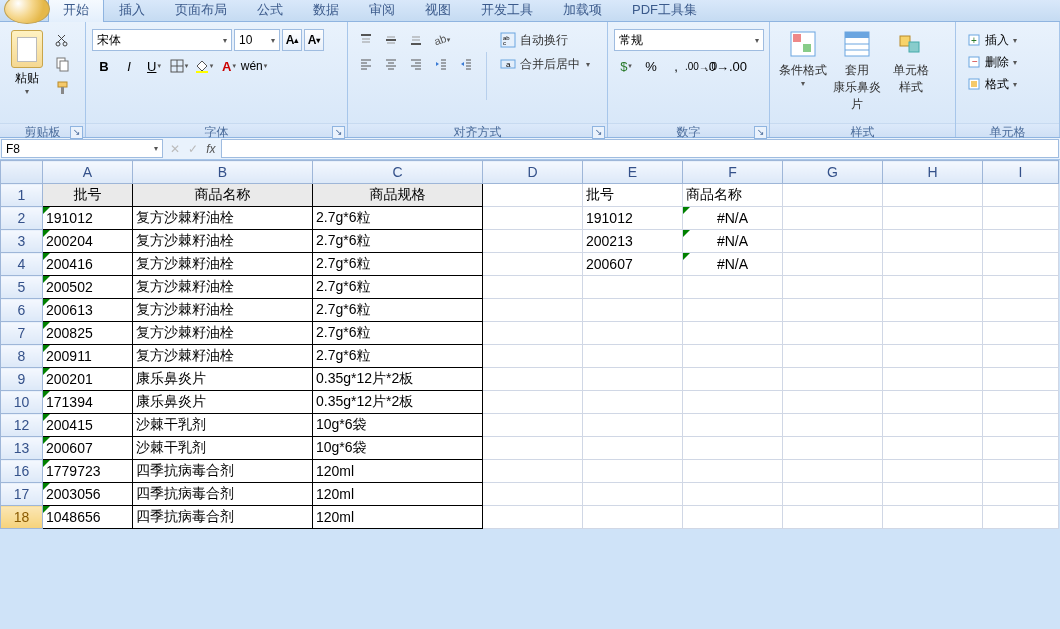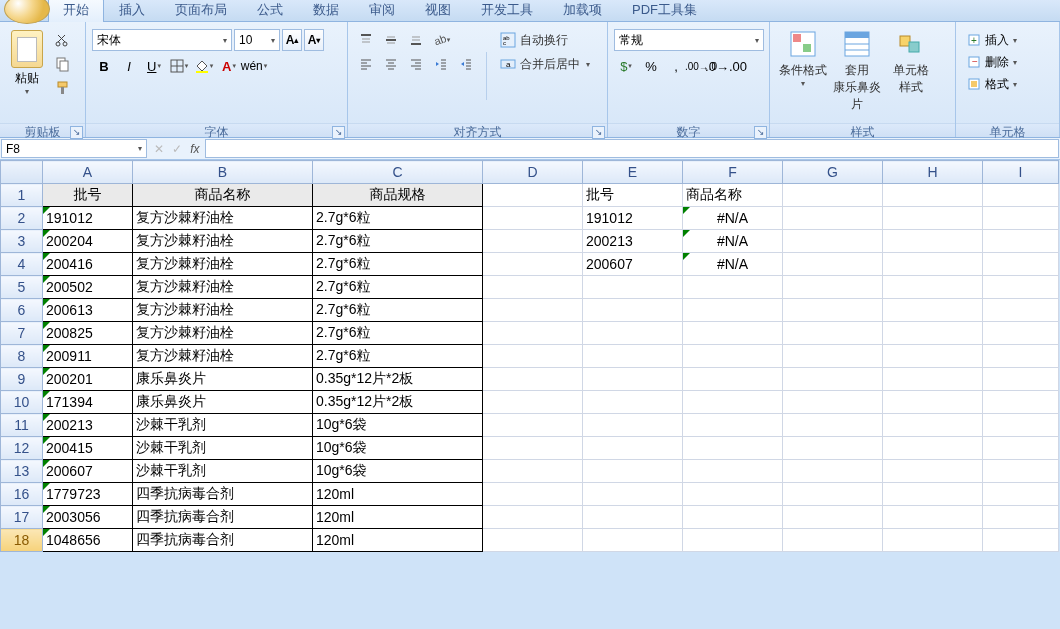--- a/index.html
+++ b/index.html
@@ -178,21 +178,21 @@
 
 
 .formula-row {
   height: 22px;
   background: #e9f2fc;
   border-bottom: 1px solid #a7c6ea;
   display: flex;
   align-items: stretch;
 }
 .name-box {
-  width: 146px;
+  width: 162px;
   background: #fff;
   border: 1px solid #9fbce0;
   margin: 1px;
   display: flex;
   align-items: center;
   padding: 0 4px;
   font-size: 12px;
 }
 .name-box .nb-arrow { margin-left: auto; font-size: 8px; color: #555; }
 .fx-btns { display:flex; align-items:center; padding: 0 6px; gap: 8px; color: #888;}
@@ -718,32 +718,20 @@
           <td class="bordered">康乐鼻炎片</td>
           <td class="bordered">0.35g*12片*2板</td>
           <td></td>
           <td></td>
           <td></td>
           <td></td>
           <td></td>
           <td></td>
         </tr>
         <tr>
-          <th class="rowhdr">11</th>
-          <td class="bordered green-tri">200213</td>
-          <td class="bordered">沙棘干乳剂</td>
-          <td class="bordered">10g*6袋</td>
-          <td></td>
-          <td></td>
-          <td></td>
-          <td></td>
-          <td></td>
-          <td></td>
-        </tr>
-        <tr>
           <th class="rowhdr">12</th>
           <td class="bordered green-tri">200415</td>
           <td class="bordered">沙棘干乳剂</td>
           <td class="bordered">10g*6袋</td>
           <td></td>
           <td></td>
           <td></td>
           <td></td>
           <td></td>
           <td></td>

